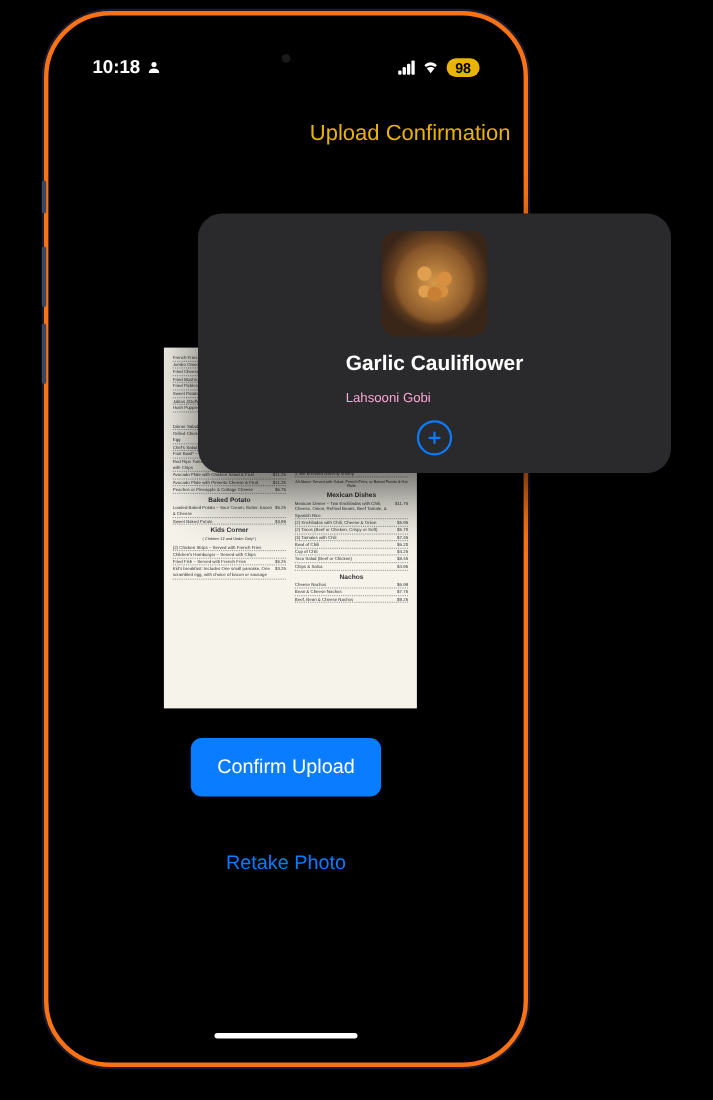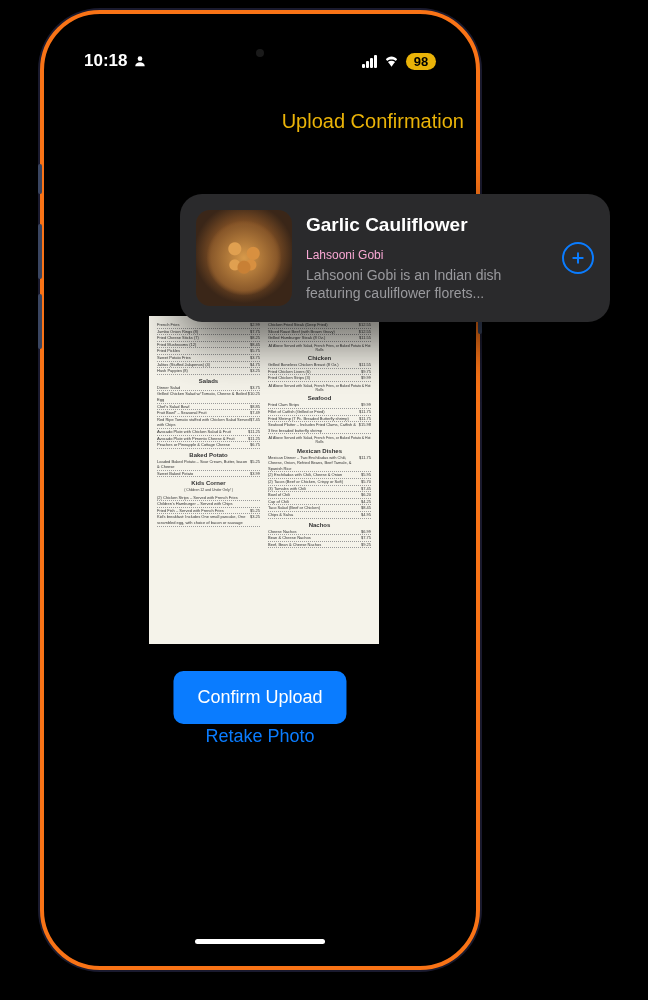--- a/index.html
+++ b/index.html
@@ -115,21 +115,21 @@
     font-weight: 500;
     border: none;
     border-radius: 10px;
     padding: 16px 24px;
     cursor: pointer;
   }
   .retake-link {
     position: absolute;
     left: 50%;
     transform: translateX(-50%);
-    top: 700px;
+    top: 748px;
     color: #0a7cff;
     font-size: 18px;
     background: none;
     border: none;
     cursor: pointer;
   }
   .home-indicator {
     position: absolute;
     bottom: 10px;
     left: 50%;
@@ -145,20 +145,21 @@
     top: 194px;
     width: 430px;
     background: #2a2a2c;
     border-radius: 22px;
     padding: 16px;
     display: flex;
     align-items: center;
     gap: 14px;
     box-shadow: 0 20px 50px rgba(0,0,0,0.6);
     z-index: 100;
+    flex-direction: column;
   }
   .card-thumb {
     width: 96px;
     height: 96px;
     border-radius: 14px;
     background: radial-gradient(circle at 50% 45%, #c98a3a 0%, #a0622a 30%, #3a2618 70%);
     position: relative;
     flex-shrink: 0;
     overflow: hidden;
   }
@@ -438,21 +439,20 @@
 
     <div class="home-indicator"></div>
   </div>
 </div>
 
 <div class="card">
   <div class="card-thumb"></div>
   <div class="card-body">
     <div class="card-title">Garlic Cauliflower</div>
     <div class="card-subtitle">Lahsooni Gobi</div>
-    <div class="card-desc">Lahsooni Gobi is an Indian dish featuring cauliflower florets...</div>
   </div>
   <button class="add-btn">
     <svg viewBox="0 0 24 24" fill="none" stroke="#0a7cff" stroke-width="3" stroke-linecap="round">
       <line x1="12" y1="5" x2="12" y2="19"></line>
         <line x1="5" y1="12" x2="19" y2="12"></line>
     </svg>
   </button>
 </div>
 
 </body></html>

